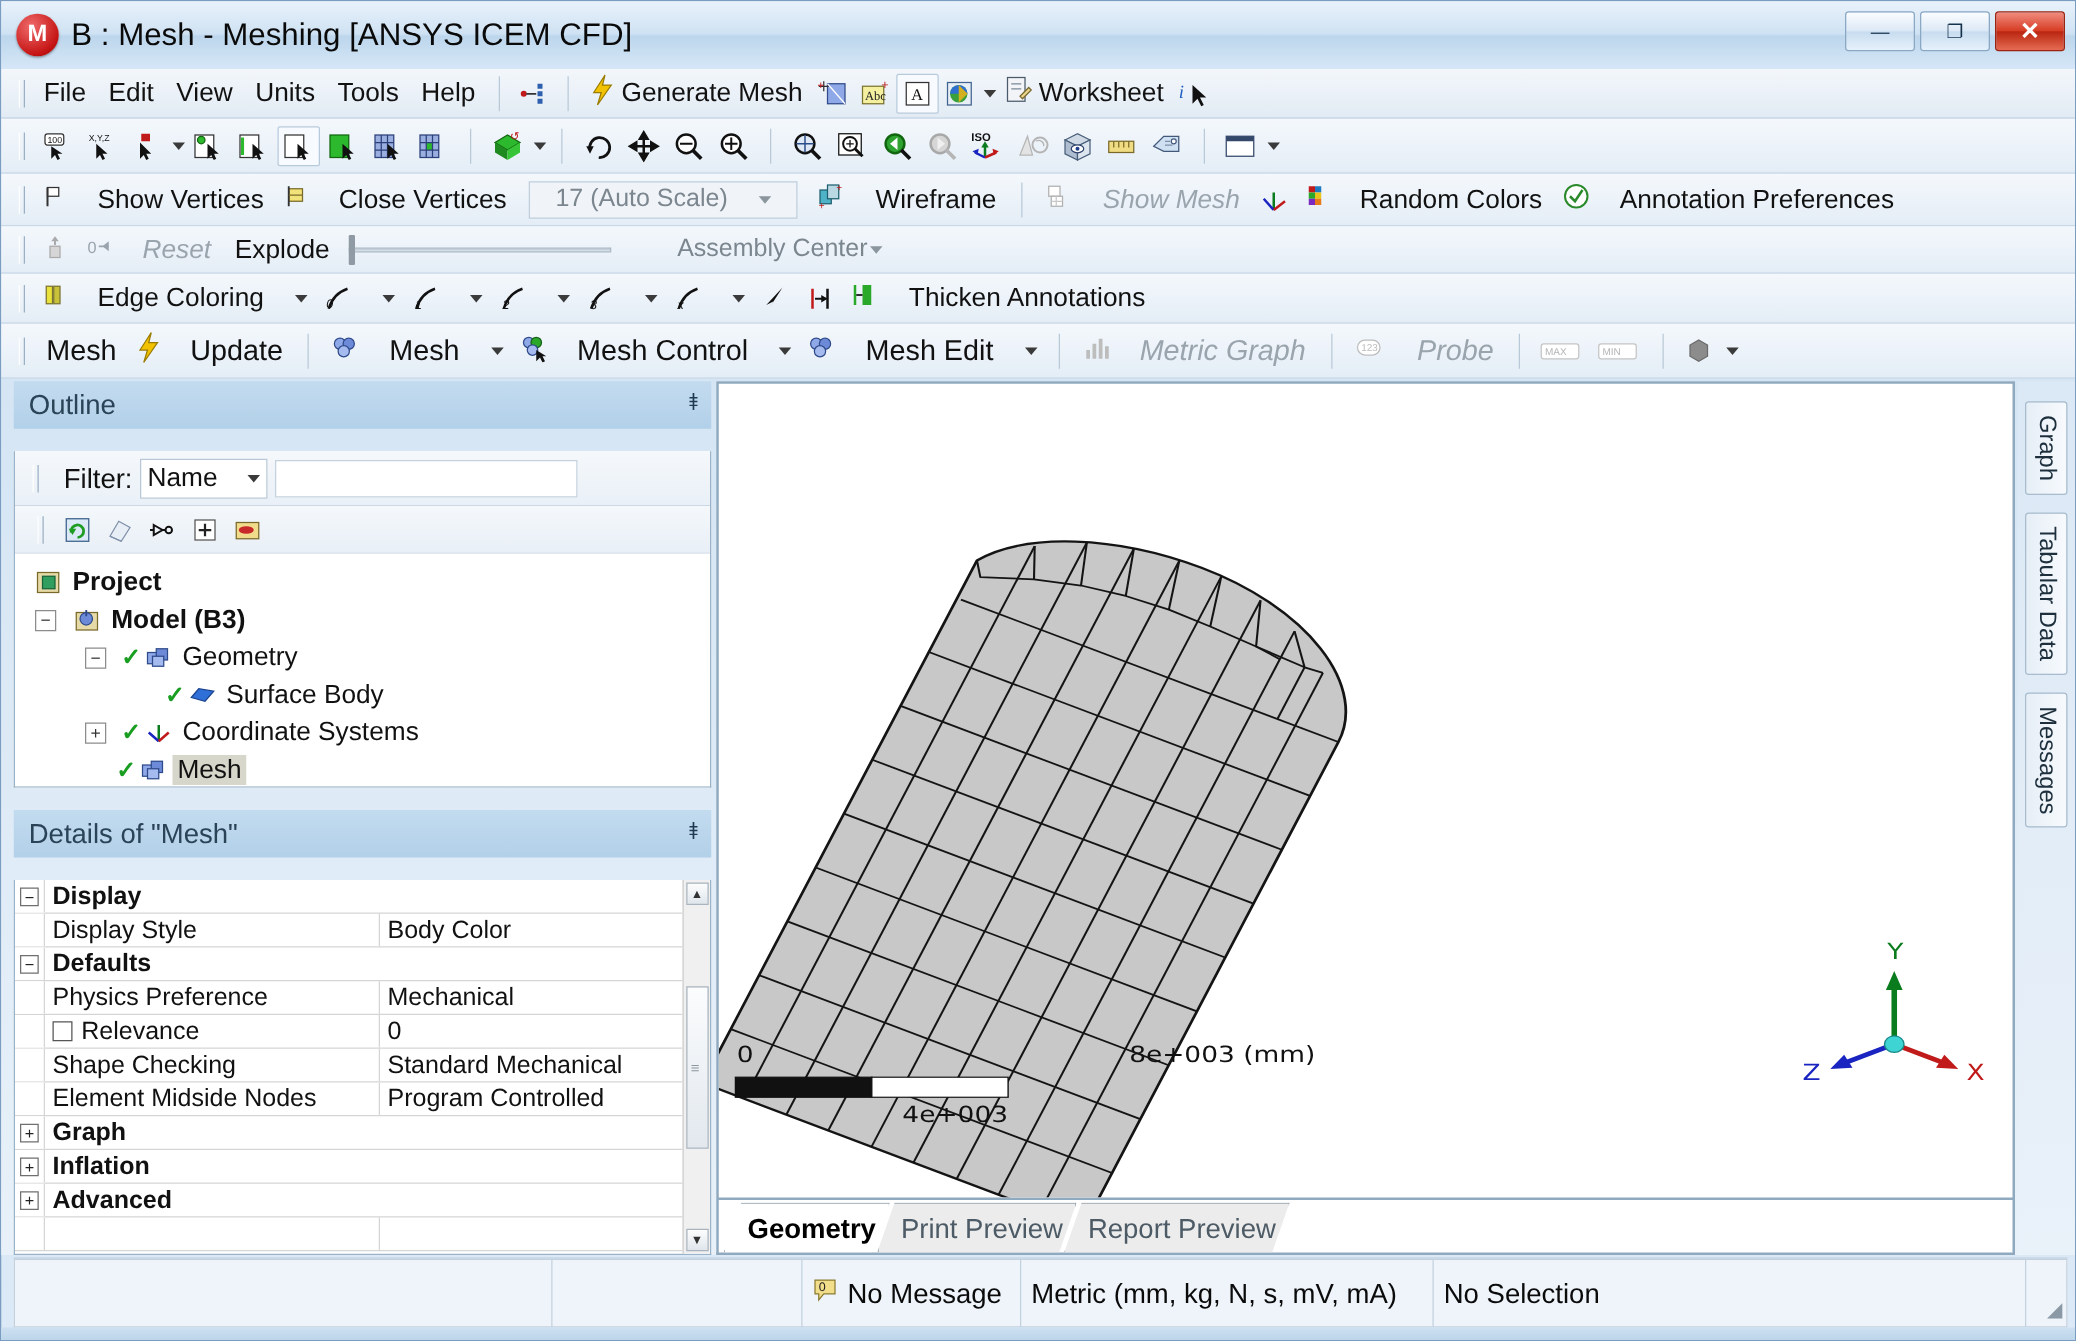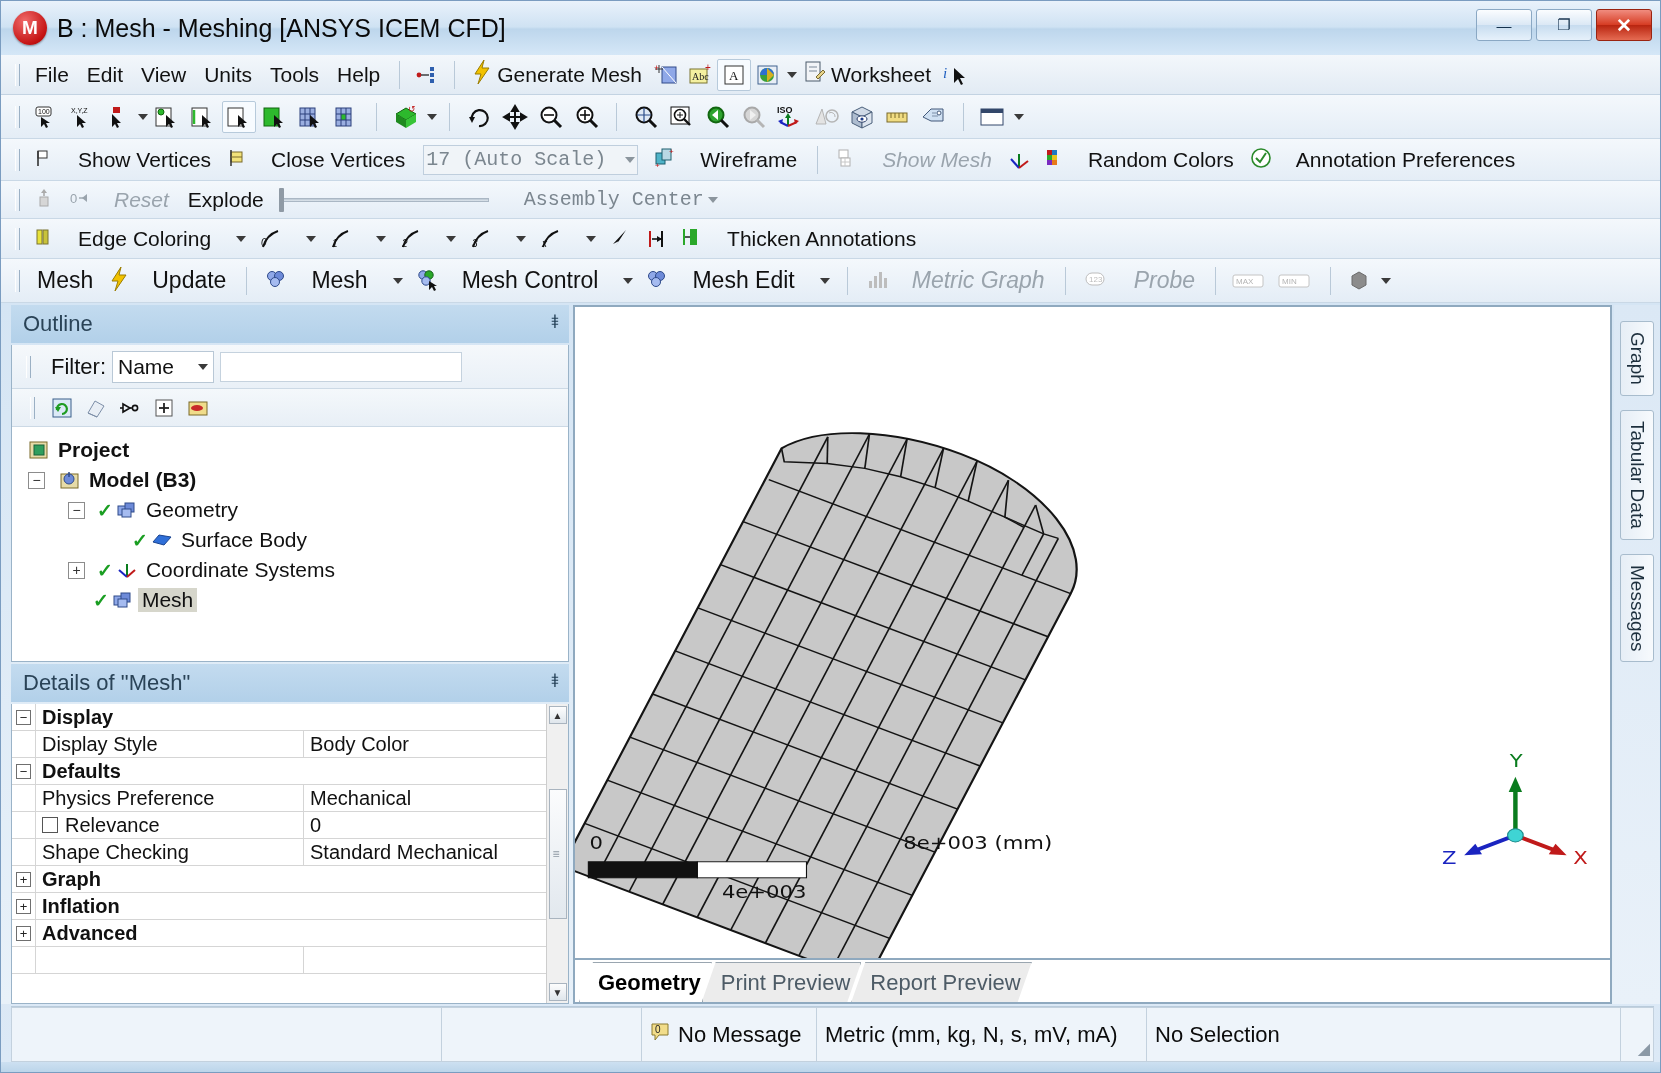--- a/index.html
+++ b/index.html
@@ -95,42 +95,42 @@
   }
   .caret.dim { border-top-color: #9aa4ad; }
   .tb-label { font-size: 21px; color: #111; white-space: nowrap; padding: 0 3px; }
   .tb-label.dim { color: #9aa4ad; font-style: italic; }
   .tb-item { display: flex; align-items: center; gap: 20px; padding: 1px 5px; white-space: nowrap; }
 
   .combo {
     height: 30px; min-width: 205px;
     border: 1px solid #bfcedd; background: #f0f4f8;
     display: flex; align-items: center; justify-content: space-between;
-    padding: 0 2px; font-size: 20px; color: #7b868f; font-family: Liberation Mono, monospace;
+    padding: 0 20px; font-size: 20px; color: #7b868f;
   }
   .combo .caret { border-top-color: #8b959d; }
   .combo.plain { border-color: transparent; background: transparent; }
 
   .slider-wrap { width: 210px; height: 26px; display: flex; align-items: center; position: relative; margin: 0 10px; }
   .slider-track { height: 4px; width: 100%; background: linear-gradient(#b8c5d1,#dfe7ee); border:1px solid #aab7c4; }
   .slider-thumb {
     position: absolute; left: 0; top: 1px; width: 5px; height: 24px;
     background: #8f9aa5; border-radius: 1px;
   }
 
   
   .main {
     flex: 1 1 auto; display: flex; min-height: 0;
     background: linear-gradient(#d5e5f4, #e8f1f9);
     padding: 2px 0 0 0;
   }
   .left-col {
     width: 572px; flex: 0 0 572px;
     display: flex; flex-direction: column;
-    padding: 0 4px 0 10px; gap: 2px; min-height: 0;
+    padding: 0 4px 0 10px; gap: 18px; min-height: 0;
   }
 
   .panel-title {
     height: 38px; flex: 0 0 38px;
     background: linear-gradient(#c3dbef, #b2d0e9);
     display: flex; align-items: center; justify-content: space-between;
     padding: 0 10px 0 12px;
     font-size: 22px; color: #2a4357;
   }
   .pin {
@@ -1023,20 +1023,25 @@
             </div>
             <div class="dcell-val">0</div>
           </div>
 
           <div class="drow">
             <div class="dcell-exp"></div>
             <div class="dcell-name">Shape Checking</div>
             <div class="dcell-val">Standard Mechanical</div>
           </div>
 
+          <div class="drow">
+            <div class="dcell-exp"></div>
+            <div class="dcell-name">Element Midside Nodes</div>
+            <div class="dcell-val">Program Controlled</div>
+          </div>
 
           <div class="drow group">
             <div class="dcell-exp">
               <span class="minibox">+</span>
             </div>
             <div class="dcell-name">Graph</div>
           </div>
 
           <div class="drow group">
             <div class="dcell-exp">

